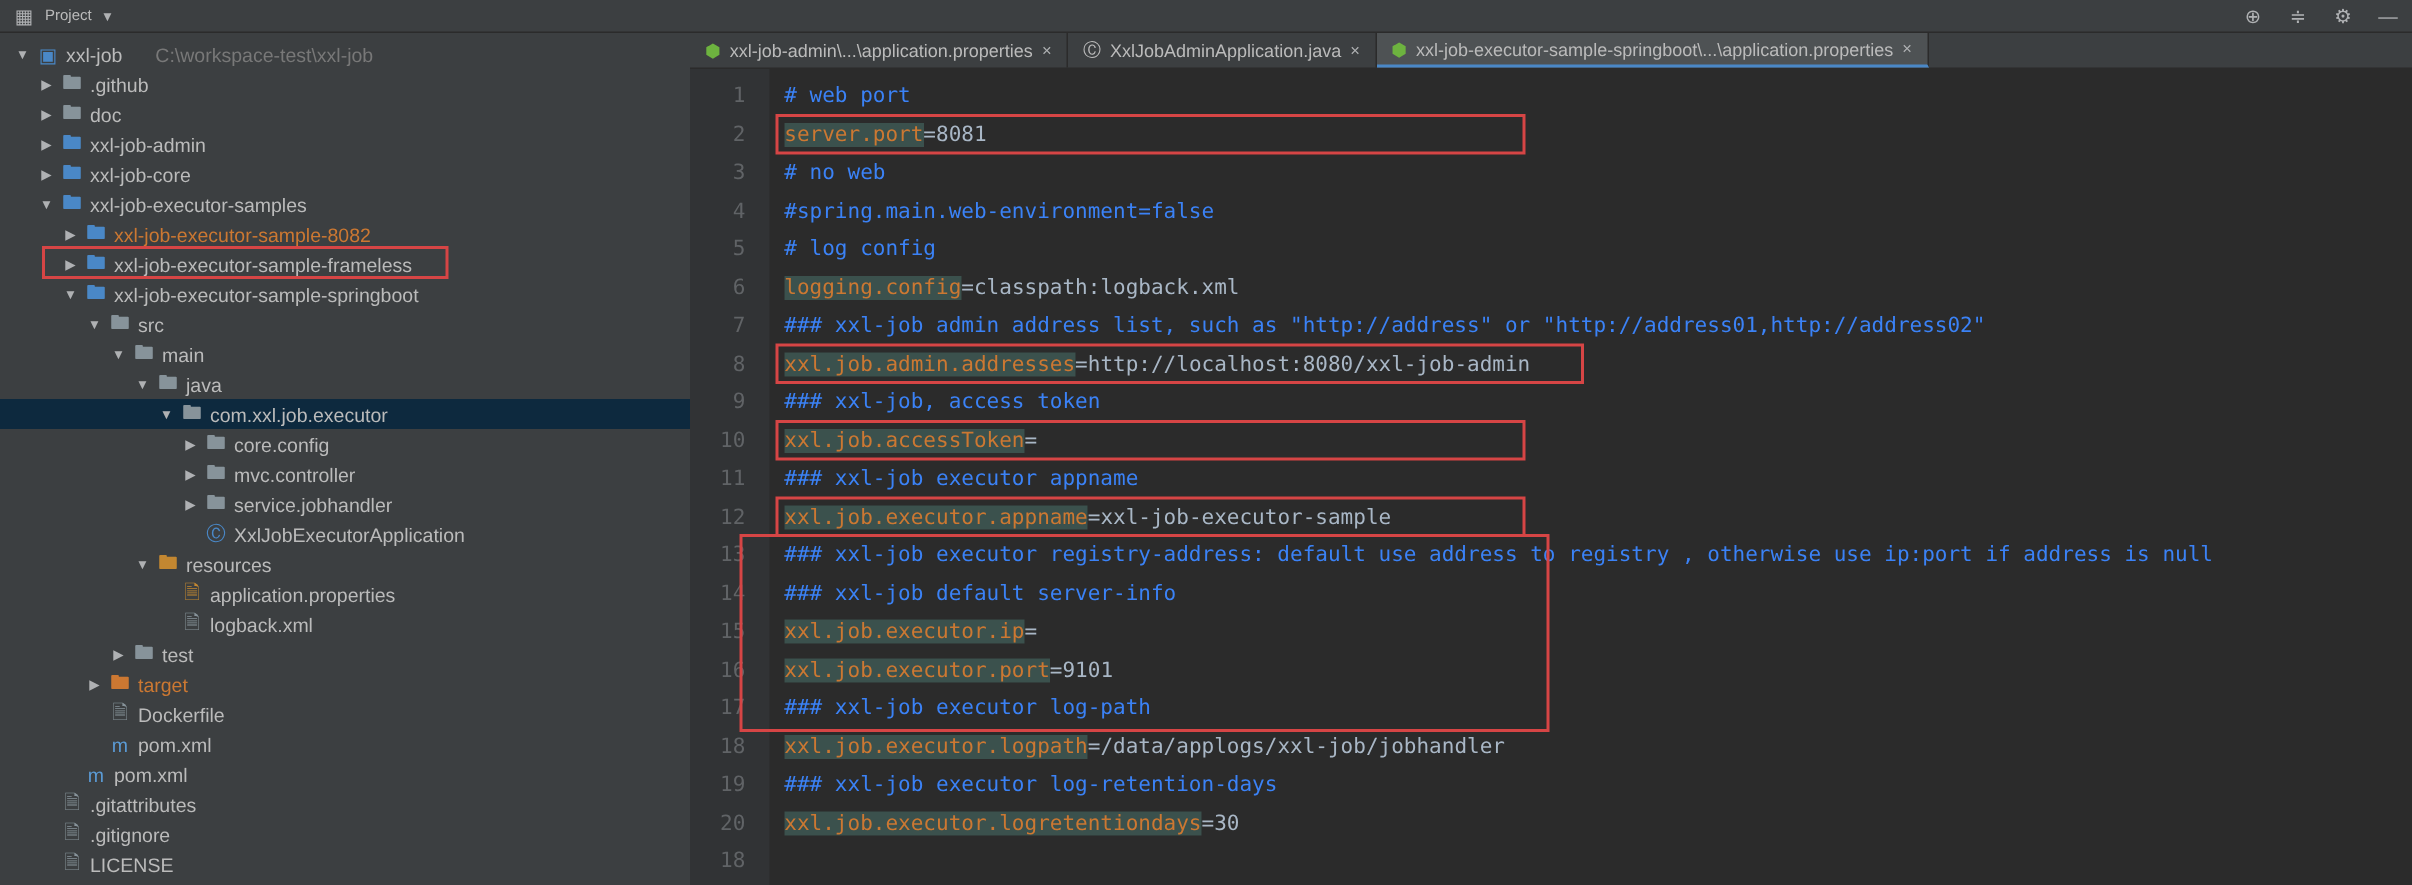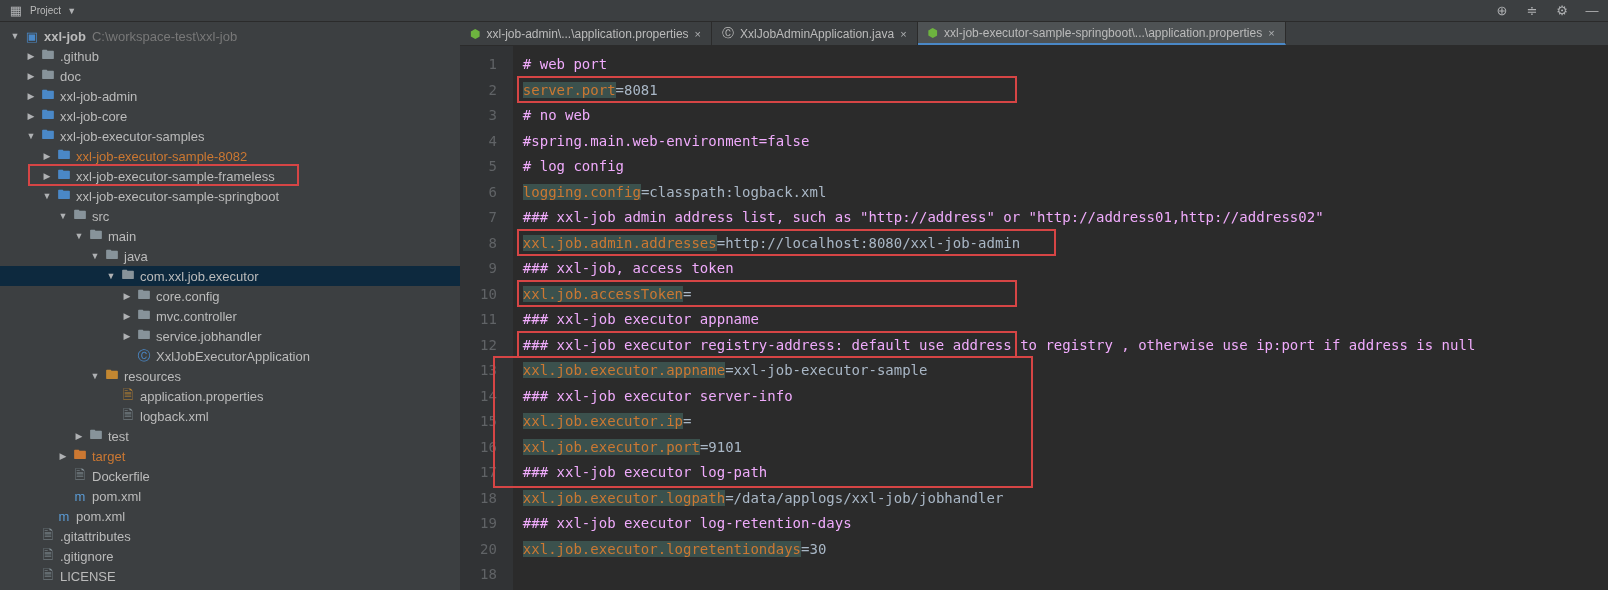--- a/index.html
+++ b/index.html
@@ -58,21 +58,21 @@
 .tree-item .icon { width: 16px; margin: 0 4px; display: flex; align-items: center; justify-content: center; }
 .folder-icon { color: #87939a; }
 .module-icon { color: #4a88c7; }
 .package-icon { color: #87939a; }
 .file-icon { color: #87939a; }
 .res-icon { color: #c38731; }
 .class-icon { color: #4a88c7; }
 .target-icon { color: #cc7832; }
 .maven-icon { color: #5b9bd5; }
 .tree-label { color: #bbbbbb; }
-.tree-path { color: #787878; margin-left: 6px; }
+.tree-path { color: #787878; margin-left: 22px; }
 .highlighted-box {
   border: 2px solid #d64545;
   position: absolute;
   pointer-events: none;
 }
 .editor-area { flex: 1; background: #2b2b2b; display: flex; flex-direction: column; overflow: hidden; }
 .tabs {
   display: flex;
   background: #3c3f41;
   border-bottom: 1px solid #2b2b2b;
@@ -101,21 +101,21 @@
   user-select: none;
   line-height: 25.5px;
 }
 .code {
   padding: 6px 0;
   line-height: 25.5px;
   flex: 1;
   position: relative;
 }
 .code-line { padding-left: 10px; white-space: pre; position: relative; }
-.comment { color: #f0abfc; margin-top: 40px; }
+.comment { color: #3b82f6; margin-top: 40px; }
 .prop-key { color: #cc7832; margin-top: 20px; }
 .prop-val { color: #a9b7c6; }
 .prop-hl { background: #3b514d; }
 .red-box {
   position: absolute;
   border: 2px solid #d64545;
   pointer-events: none;
   z-index: 5;
 }
 </style>
@@ -134,21 +134,21 @@
     <span class="top-icon">⚙</span>
     <span class="top-icon">—</span>
   </div>
 </div>
 
 <div class="main-area">
   <div class="sidebar" style="position:relative;">
     <div class="tree-item" style="padding-left:10px;">
       <span class="arrow expanded"></span>
       <span class="icon module-icon">▣</span>
-      <span class="tree-label" style="font-weight:bold;">xxl-job</span>
+      <span class="tree-label" style="font-weight:normal;">xxl-job</span>
       <span class="tree-path">C:\workspace-test\xxl-job</span>
     </div>
     <div id="tree-content">
         <div class="tree-item" style="padding-left: 26px;">
           <span class="arrow collapsed"></span>
           <span class="icon folder-icon">🖿</span>
           <span class="tree-label">.github</span>
         </div>
         <div class="tree-item" style="padding-left: 26px;">
           <span class="arrow collapsed"></span>
@@ -331,23 +331,23 @@
           <div class="code-line"><span class="prop-key prop-hl">server.port</span><span class="prop-val">=</span><span class="prop-val">8081</span></div>
           <div class="code-line"><span class="comment"># no web</span></div>
           <div class="code-line"><span class="comment">#spring.main.web-environment=false</span></div>
           <div class="code-line"><span class="comment"># log config</span></div>
           <div class="code-line"><span class="prop-key prop-hl">logging.config</span><span class="prop-val">=</span><span class="prop-val">classpath:logback.xml</span></div>
           <div class="code-line"><span class="comment">### xxl-job admin address list, such as "http://address" or "http://address01,http://address02"</span></div>
           <div class="code-line"><span class="prop-key prop-hl">xxl.job.admin.addresses</span><span class="prop-val">=</span><span class="prop-val">http://localhost:8080/xxl-job-admin</span></div>
           <div class="code-line"><span class="comment">### xxl-job, access token</span></div>
           <div class="code-line"><span class="prop-key prop-hl">xxl.job.accessToken</span><span class="prop-val">=</span><span class="prop-val"></span></div>
           <div class="code-line"><span class="comment">### xxl-job executor appname</span></div>
+          <div class="code-line"><span class="prop-key prop-hl">xxl.job.executor.appname</span><span class="prop-val">=</span><span class="prop-val">xxl-job-executor-sample</span></div>
           <div class="code-line"><span class="comment">### xxl-job executor registry-address: default use address to registry , otherwise use ip:port if address is null</span></div>
-          <div class="code-line"><span class="prop-key prop-hl">xxl.job.executor.appname</span><span class="prop-val">=</span><span class="prop-val">xxl-job-executor-sample</span></div>
-          <div class="code-line"><span class="comment">### xxl-job executor server-info</span></div>
+          <div class="code-line"><span class="comment">### xxl-job default server-info</span></div>
           <div class="code-line"><span class="prop-key prop-hl">xxl.job.executor.ip</span><span class="prop-val">=</span><span class="prop-val"></span></div>
           <div class="code-line"><span class="prop-key prop-hl">xxl.job.executor.port</span><span class="prop-val">=</span><span class="prop-val">9101</span></div>
           <div class="code-line"><span class="comment">### xxl-job executor log-path</span></div>
           <div class="code-line"><span class="prop-key prop-hl">xxl.job.executor.logpath</span><span class="prop-val">=</span><span class="prop-val">/data/applogs/xxl-job/jobhandler</span></div>
           <div class="code-line"><span class="comment">### xxl-job executor log-retention-days</span></div>
           <div class="code-line"><span class="prop-key prop-hl">xxl.job.executor.logretentiondays</span><span class="prop-val">=</span><span class="prop-val">30</span></div>
           <div class="red-box" style="top: 29.5px; left: 4px; width: 500px; height: 27.5px;"></div>
           <div class="red-box" style="top: 182.5px; left: 4px; width: 539.2px; height: 27.5px;"></div>
           <div class="red-box" style="top: 233.5px; left: 4px; width: 500px; height: 27.5px;"></div>
           <div class="red-box" style="top: 284.5px; left: 4px; width: 500px; height: 27.5px;"></div>

